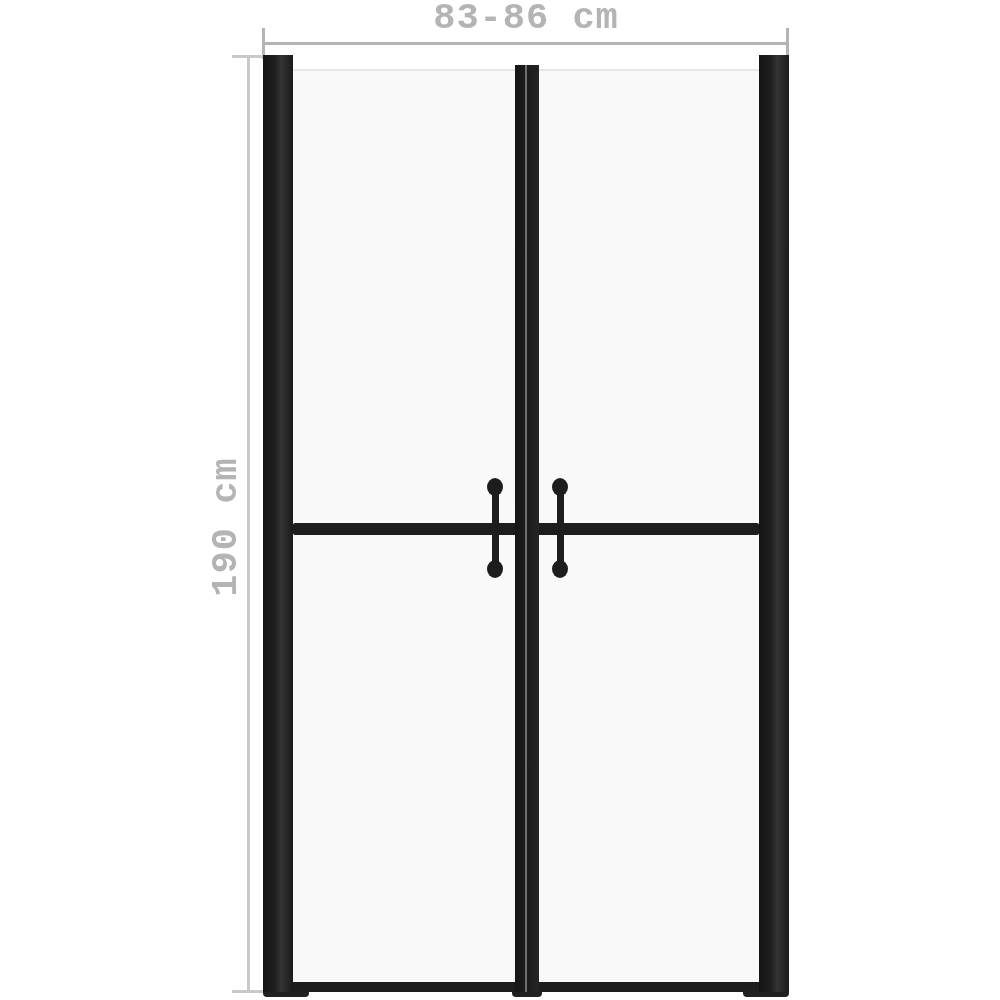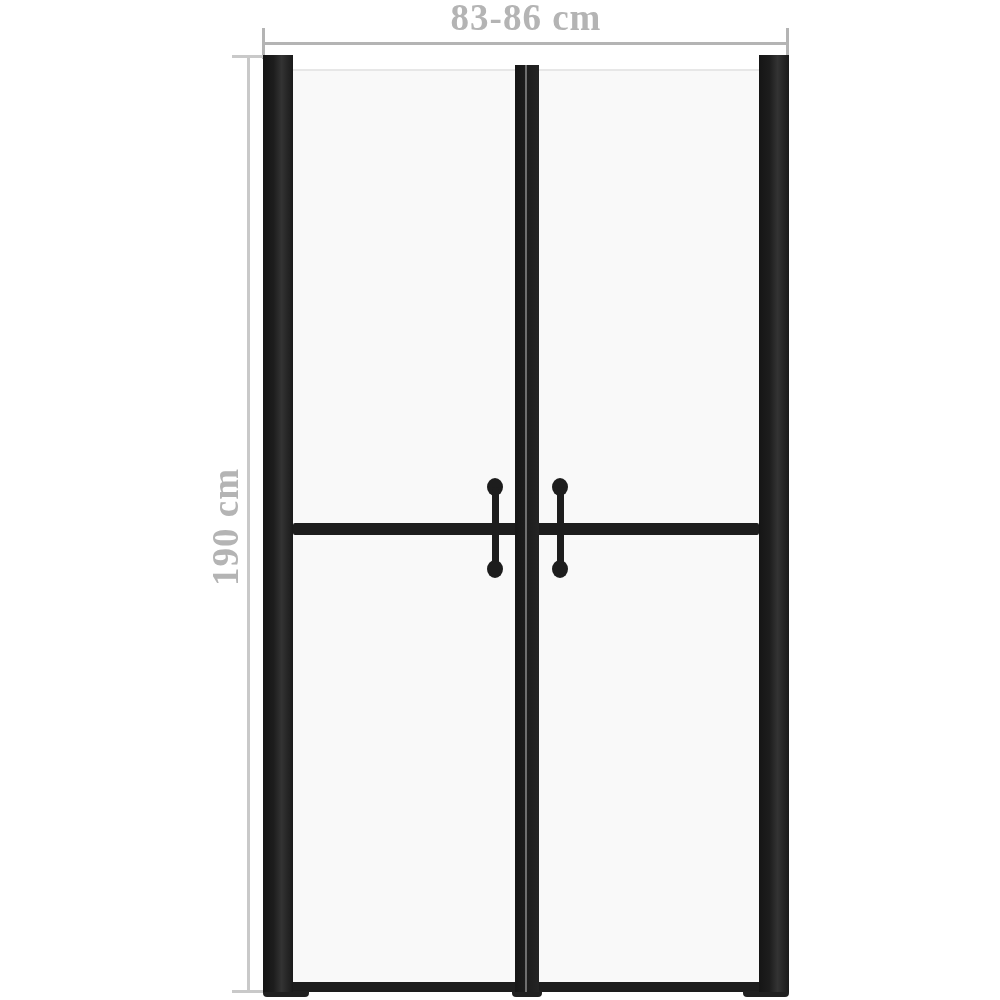--- a/index.html
+++ b/index.html
@@ -10,21 +10,21 @@
     --dim-gray: #b4b4b4;
     --dim-line-light: #c9c9c9;
     --bg: #ffffff;
   }
   html,body{margin:0;padding:0;background:var(--bg);}
   .stage{
     position:relative;
     width:1000px;height:1000px;
     background:var(--bg);
     overflow:hidden;
-    font-family:Liberation Serif, serif;
+    font-family:Liberation Mono, monospace;
   }
   .abs{position:absolute;}
 
   
   .dim-label{
     color:var(--dim-gray);
     font-weight:bold;
     font-size:37px;
     letter-spacing:1px;
     text-align:center;

